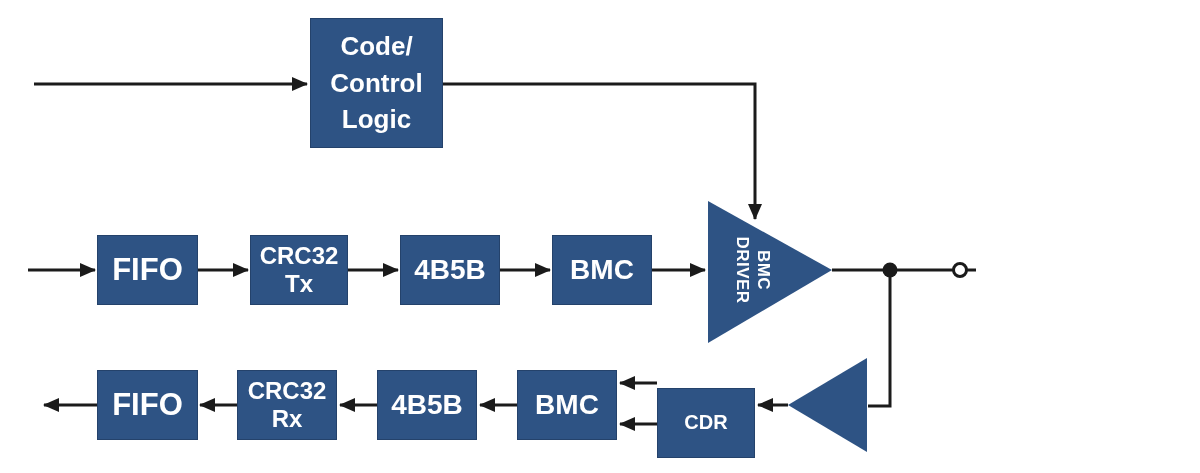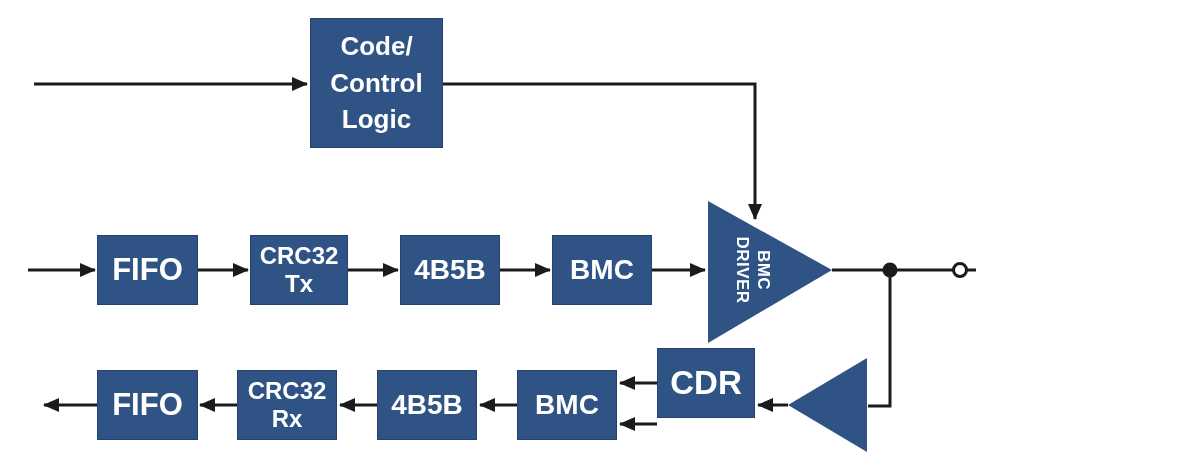--- a/index.html
+++ b/index.html
@@ -25,21 +25,21 @@
   }
   .b-code    {left:310px;top:18px; width:133px;height:130px;font-size:26px;line-height:1.4;}
   .b-txfifo  {left:97px; top:235px;width:101px;height:70px;font-size:31px;}
   .b-txcrc   {left:250px;top:235px;width:98px; height:70px;font-size:24px;}
   .b-tx4b5b  {left:400px;top:235px;width:100px;height:70px;font-size:28px;}
   .b-txbmc   {left:552px;top:235px;width:100px;height:70px;font-size:28px;}
   .b-rxfifo  {left:97px; top:370px;width:101px;height:70px;font-size:31px;}
   .b-rxcrc   {left:237px;top:370px;width:100px;height:70px;font-size:24px;}
   .b-rx4b5b  {left:377px;top:370px;width:100px;height:70px;font-size:28px;}
   .b-rxbmc   {left:517px;top:370px;width:100px;height:70px;font-size:28px;}
-  .b-rxcdr   {left:657px;top:348px;width:98px; height:70px;font-size:33px;}
+  .b-rxcdr   {left:657px;top:388px;width:98px; height:70px;font-size:20px;}
   .driver-label{
     position:absolute;z-index:2;left:693px;top:250px;width:120px;height:40px;
     display:flex;align-items:center;justify-content:center;
     transform:rotate(90deg);color:var(--box-text);
     font-weight:bold;font-size:17px;line-height:1.25;letter-spacing:.5px;
     text-align:center;white-space:pre-line;
   }
   .cc-label{
     position:absolute;z-index:2;width:86px;text-align:center;
     color:var(--cc-text);font-weight:bold;font-size:36px;letter-spacing:1px;

